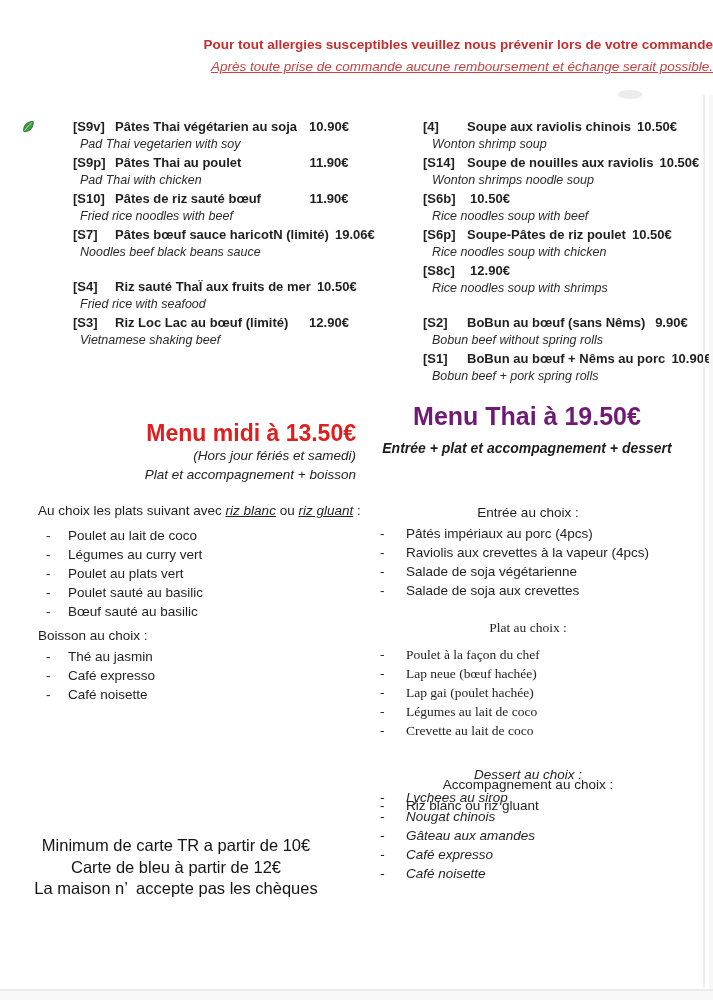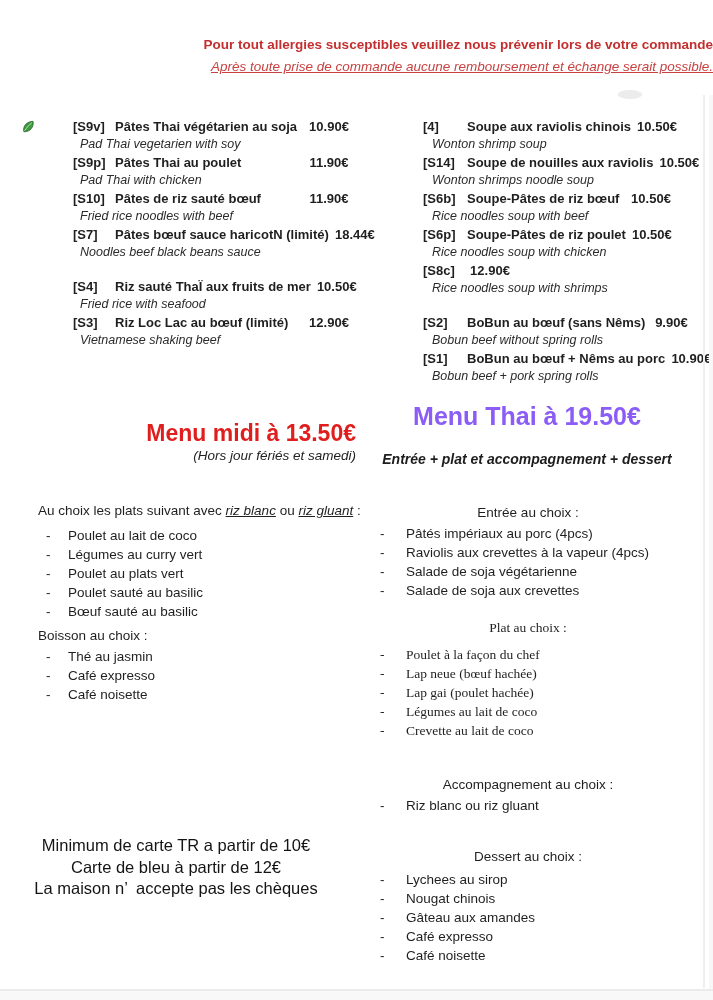--- a/index.html
+++ b/index.html
@@ -25,40 +25,40 @@
   .mprice{ flex:none; min-width:46px; text-align:center; }
   .mdesc { font-style:italic; font-size:12.5px; line-height:17px; margin-left:42px; color:#2b2b2b; margin-bottom:1px; }
   .items-right .mdesc { margin-left:44px; }
   .gap16 { height:16px; }
   .leaf  { position:absolute; left:-17px; top:2px; width:14px; height:14px; }
 
   
   .menu-midi { left:38px; top:420px; width:318px; text-align:right; }
   .menu-thai { left:372px; top:402px; width:310px; text-align:center; }
   .red-title-sm { color:#e01e1e; font-weight:bold; font-size:23px; line-height:26px; }
-  .red-title-lg { color:#8b5cf6; font-weight:bold; font-size:25px; line-height:28px; }
+  .red-title-lg { color:#701a75; font-weight:bold; font-size:25px; line-height:28px; }
   .sub-it  { font-style:italic; font-size:13.5px; line-height:19px; color:#222; }
-  .sub-bold-it { font-style:italic; font-weight:bold; font-size:14px; line-height:19px; margin-top:20px; color:#1d1d1d; }
+  .sub-bold-it { font-style:italic; font-weight:bold; font-size:14px; line-height:19px; margin-top:9px; color:#1d1d1d; }
 
   
   .choices-left { left:38px; top:501px; width:332px; font-size:13.5px; }
   .choice-head { line-height:19px; }
   .boisson { left:38px; top:626px; width:300px; font-size:13.5px; }
   .dash-list { margin-top:6px; }
   .dash-item { display:flex; line-height:19px; }
   .choices-left .dash, .boisson .dash { flex:none; width:30px; padding-left:8px; box-sizing:border-box; }
   .u-it { font-style:italic; text-decoration:underline; }
 
   .thai-sec { left:378px; width:300px; font-size:13.5px; }
   .sec-head { text-align:center; line-height:19px;margin-top:9px; }
   .thai-sec .dash { flex:none; width:28px; padding-left:2px; box-sizing:border-box; }
   .sec-entree  { top:494px; }
   .sec-plat    { top:609px;font-family:Liberation Serif, serif; }
   .sec-accomp  { top:766px; }
-  .sec-dessert { top:838px; }
+  .sec-dessert { top:756px;font-style:italic; }
   .sec-accomp .dash-list, .sec-entree .dash-list { margin-top:2px; }
   .sec-plat .dash-list { margin-top:8px; }
   .sec-dessert .dash-list { margin-top:4px; }
 
   
   .footer-notes { left:18px; top:835px; width:316px; text-align:center; font-size:16.5px; line-height:21.5px; color:#141414; }
 
   
   .edge-band   { right:8px; top:95px; width:2px; height:893px; background:#efefef; }
   .edge-band2  { right:0;  top:95px; width:4px; height:905px; background:#f7f7f7; }
@@ -102,21 +102,21 @@
       <span class="mcode">[S10]</span>
       <span class="mname">Pâtes de riz sauté bœuf</span>
       <span class="mprice">11.90€</span>
     </div>
     <div class="mdesc">Fried rice noodles with beef</div>
   </div>
   <div>
     <div class="mrow">
       <span class="mcode">[S7]</span>
       <span class="mname">Pâtes bœuf sauce haricotN (limité)</span>
-      <span class="mprice">18.44€</span>
+      <span class="mprice">19.06€</span>
     </div>
     <div class="mdesc">Noodles beef black beans sauce</div>
   </div>
   <div class="gap16"></div>
   <div>
     <div class="mrow">
       <span class="mcode">[S4]</span>
       <span class="mname">Riz sauté ThaÏ aux fruits de mer</span>
       <span class="mprice">10.50€</span>
     </div>
@@ -145,21 +145,20 @@
     <div class="mrow">
       <span class="mcode">[S14]</span>
       <span class="mname">Soupe de nouilles aux raviolis</span>
       <span class="mprice">10.50€</span>
     </div>
     <div class="mdesc">Wonton shrimps noodle soup</div>
   </div>
   <div>
     <div class="mrow">
       <span class="mcode">[S6b]</span>
-      <span class="mname">Soupe-Pâtes de riz bœuf</span>
       <span class="mprice">10.50€</span>
     </div>
     <div class="mdesc">Rice noodles soup with beef</div>
   </div>
   <div>
     <div class="mrow">
       <span class="mcode">[S6p]</span>
       <span class="mname">Soupe-Pâtes de riz poulet</span>
       <span class="mprice">10.50€</span>
     </div>
@@ -187,20 +186,21 @@
       <span class="mname">BoBun au bœuf + Nêms au porc</span>
       <span class="mprice">10.90€</span>
     </div>
     <div class="mdesc">Bobun beef + pork spring rolls</div>
   </div>
 </div>
 
 <div class="abs menu-midi">
   <div class="red-title-sm">Menu midi à 13.50€</div>
   <div class="sub-it">(Hors jour fériés et samedi)</div>
+  <div class="sub-it">Plat et accompagnement + boisson</div>
 </div>
 
 <div class="abs menu-thai">
   <div class="red-title-lg">Menu Thai à 19.50€</div>
   <div class="sub-bold-it">Entrée + plat et accompagnement + dessert</div>
 </div>
 
 <div class="abs choices-left">
   <div class="choice-head"><span>Au choix les plats suivant avec </span><span class="u-it">riz blanc</span><span> ou </span><span class="u-it">riz gluant</span><span> :</span></div>
   <div class="dash-list">

